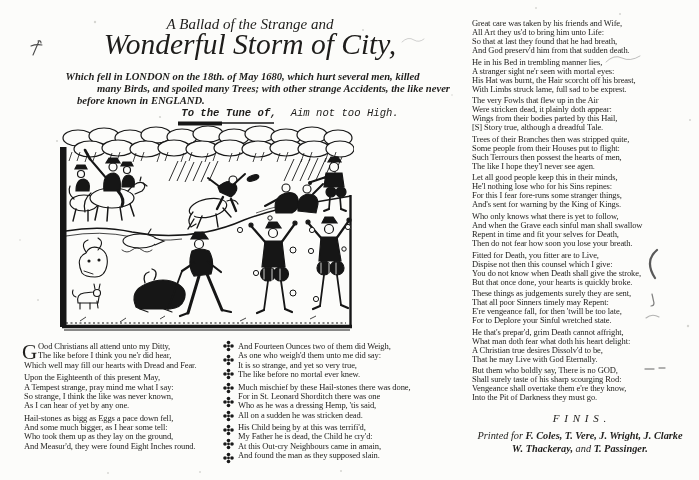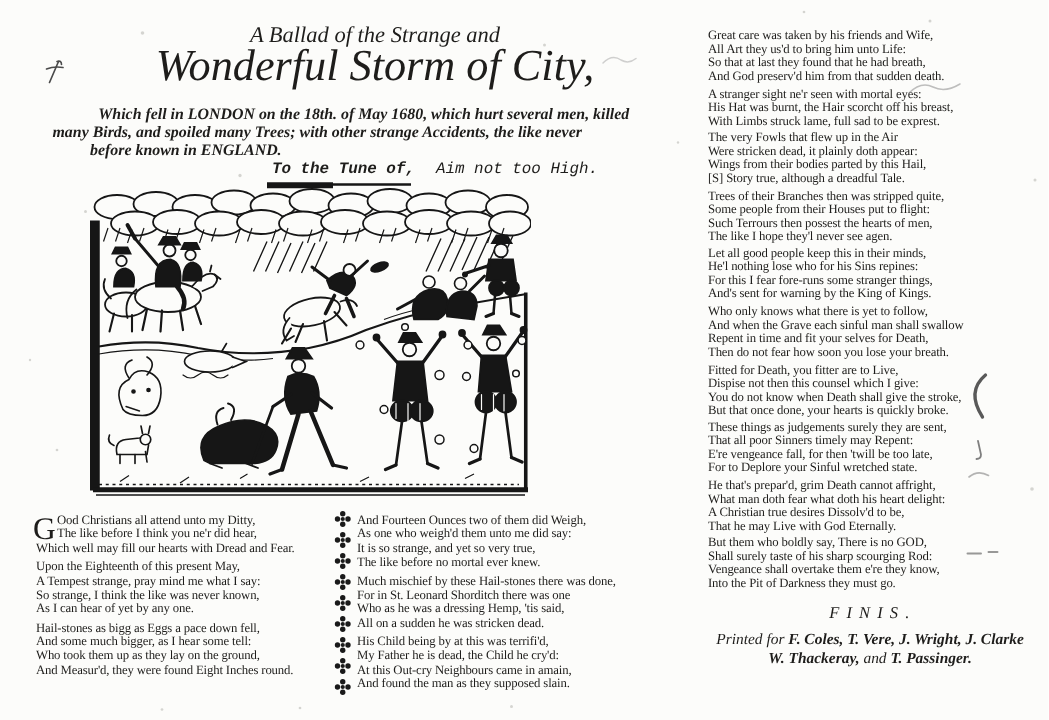--- a/index.html
+++ b/index.html
@@ -7,22 +7,22 @@
     position:relative;width:699px;height:480px;overflow:hidden;
     background:#fcfcfa;color:#1e1d1b;
     font-family:"Liberation Serif","DejaVu Serif",serif;
   }
   .abs{position:absolute;}
   
   .h-overline{top:16px;left:0;width:500px;text-align:center;font-style:italic;font-size:15px;}
   .h-title{top:28px;left:38px;width:424px;text-align:center;font-style:italic;font-size:29.5px;white-space:nowrap;}
   .h-sub{font-style:italic;font-weight:bold;font-size:10.6px;line-height:11.5px;white-space:nowrap;}
   .h-sub1{top:71px;left:35px;width:415px;text-align:center;}
-  .h-sub2{top:83px;left:35px;width:415px;text-align:left;}
-  .h-sub3{top:95px;left:60px;width:415px;text-align:left;}
+  .h-sub2{top:83px;left:35px;width:415px;text-align:right;}
+  .h-sub3{top:95px;left:77px;width:415px;text-align:left;}
   .h-tune{top:107px;left:80px;width:420px;text-align:center;font-size:10.6px;white-space:nowrap;font-family:Liberation Mono, monospace;}
   .tune-label{font-style:italic;font-weight:bold;}
   .tune-name{font-style:italic;margin-left:14px;}
   
   .col{position:absolute;}
   .col-left{left:24px;top:342px;width:198px;}
   .col-mid{left:238px;top:342px;width:200px;}
   .col-right{left:472px;top:19px;width:216px;}
   .pline{white-space:nowrap;font-size:8.5px;line-height:9.35px;letter-spacing:-0.1px;}
   .col-right .pline{line-height:9.0px;}
@@ -289,20 +289,21 @@
 
   <div class="col col-right">
     <div class="stanzas">
         <div class="stanza">
           <div class="pline">Great care was taken by his friends and Wife,</div>
           <div class="pline">All Art they us'd to bring him unto Life:</div>
           <div class="pline">So that at last they found that he had breath,</div>
           <div class="pline">And God preserv'd him from that sudden death.</div>
         </div>
         <div class="stanza">
+          <div class="pline">He in his Bed in trembling manner lies,</div>
           <div class="pline">A stranger sight ne'r seen with mortal eyes:</div>
           <div class="pline">His Hat was burnt, the Hair scorcht off his breast,</div>
           <div class="pline">With Limbs struck lame, full sad to be exprest.</div>
         </div>
         <div class="stanza">
           <div class="pline">The very Fowls that flew up in the Air</div>
           <div class="pline">Were stricken dead, it plainly doth appear:</div>
           <div class="pline">Wings from their bodies parted by this Hail,</div>
           <div class="pline">[S] Story true, although a dreadful Tale.</div>
         </div>

